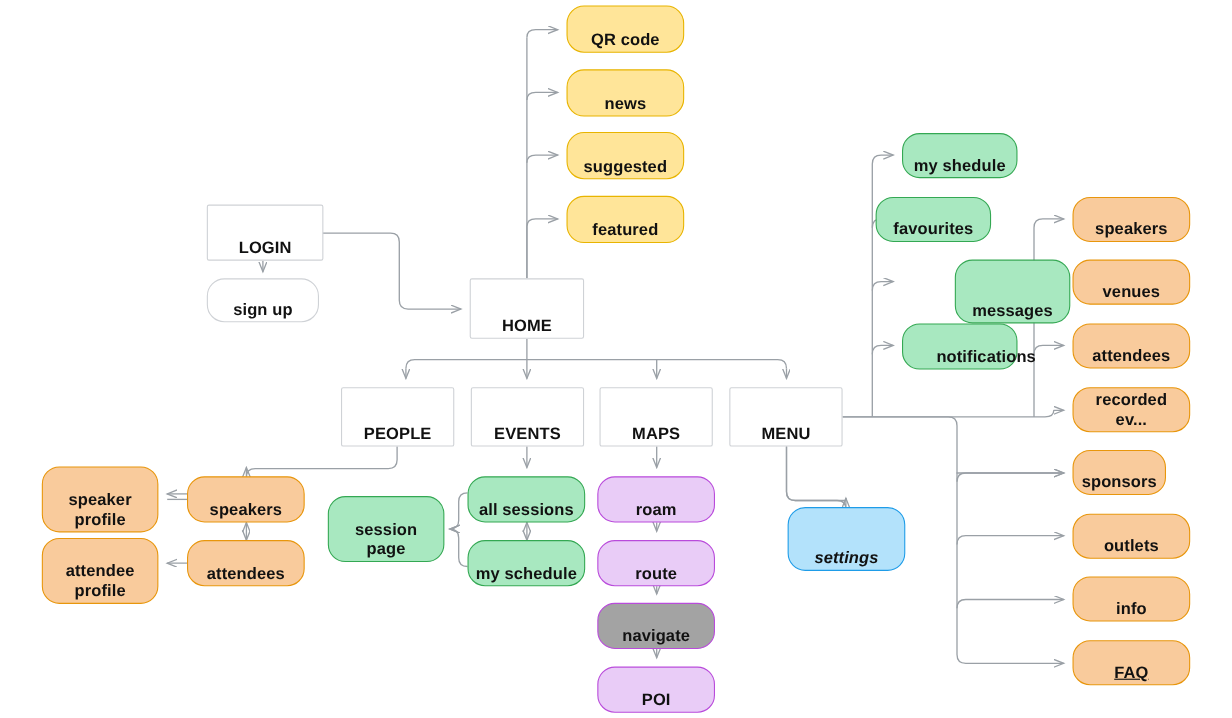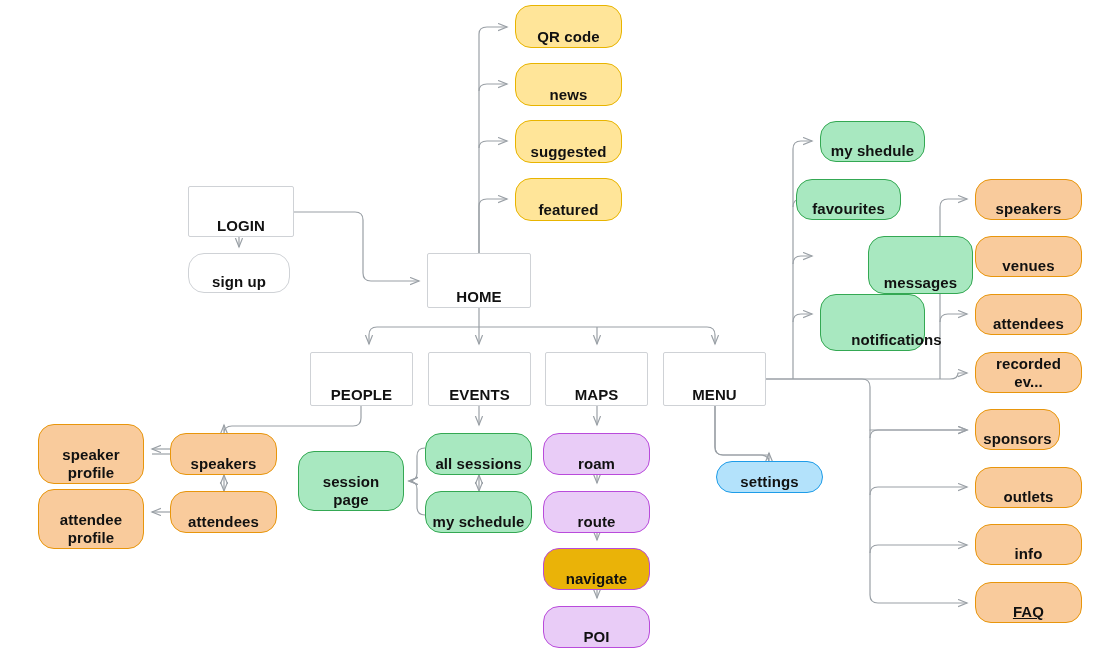--- a/index.html
+++ b/index.html
@@ -192,39 +192,39 @@
       </div>
       <div class="node shape-pill" style="left: 425px; top: 491px; width: 107px; height: 42px; background: rgb(168, 232, 192); border-color: rgb(52, 168, 83);">
         <span class="node-label">my schedule</span>
       </div>
       <div class="node shape-pill" style="left: 543px; top: 433px; width: 107px; height: 42px; background: rgb(233, 204, 247); border-color: rgb(185, 75, 219);">
         <span class="node-label">roam</span>
       </div>
       <div class="node shape-pill" style="left: 543px; top: 491px; width: 107px; height: 42px; background: rgb(233, 204, 247); border-color: rgb(185, 75, 219);">
         <span class="node-label">route</span>
       </div>
-      <div class="node shape-pill" style="left: 543px; top: 548px; width: 107px; height: 42px; background: #eab308; border-color: rgb(185, 75, 219);">
+      <div class="node shape-pill" style="left: 543px; top: 548px; width: 107px; height: 42px; background: #a3a3a3; border-color: rgb(185, 75, 219);">
         <span class="node-label">navigate</span>
       </div>
       <div class="node shape-pill" style="left: 543px; top: 606px; width: 107px; height: 42px; background: rgb(233, 204, 247); border-color: rgb(185, 75, 219);">
         <span class="node-label">POI</span>
       </div>
-      <div class="node shape-pill" style="left: 716px; top: 461px; width: 107px; height: 32px; background: rgb(179, 226, 251); border-color: rgb(30, 156, 232);">
+      <div class="node shape-pill" style="left: 716px; top: 461px; width: 107px; height: 58px; background: rgb(179, 226, 251); border-color: rgb(30, 156, 232); font-style: italic;">
         <span class="node-label">settings</span>
       </div>
       <div class="node shape-pill" style="left: 820px; top: 121px; width: 105px; height: 41px; background: rgb(168, 232, 192); border-color: rgb(52, 168, 83);">
         <span class="node-label">my shedule</span>
       </div>
       <div class="node shape-pill" style="left: 796px; top: 179px; width: 105px; height: 41px; background: rgb(168, 232, 192); border-color: rgb(52, 168, 83);">
         <span class="node-label">favourites</span>
       </div>
       <div class="node shape-pill" style="left: 868px; top: 236px; width: 105px; height: 58px; background: rgb(168, 232, 192); border-color: rgb(52, 168, 83);">
         <span class="node-label">messages</span>
       </div>
-      <div class="node shape-pill" style="left: 820px; top: 294px; width: 105px; height: 57px; background: rgb(168, 232, 192); border-color: rgb(52, 168, 83); padding-left: 48px;">
+      <div class="node shape-pill" style="left: 820px; top: 294px; width: 105px; height: 42px; background: rgb(168, 232, 192); border-color: rgb(52, 168, 83); padding-left: 48px;">
         <span class="node-label">notifications</span>
       </div>
       <div class="node shape-pill" style="left: 975px; top: 179px; width: 107px; height: 41px; background: rgb(249, 203, 156); border-color: rgb(232, 150, 12);">
         <span class="node-label">speakers</span>
       </div>
       <div class="node shape-pill" style="left: 975px; top: 236px; width: 107px; height: 41px; background: rgb(249, 203, 156); border-color: rgb(232, 150, 12);">
         <span class="node-label">venues</span>
       </div>
       <div class="node shape-pill" style="left: 975px; top: 294px; width: 107px; height: 41px; background: rgb(249, 203, 156); border-color: rgb(232, 150, 12);">
         <span class="node-label">attendees</span>

